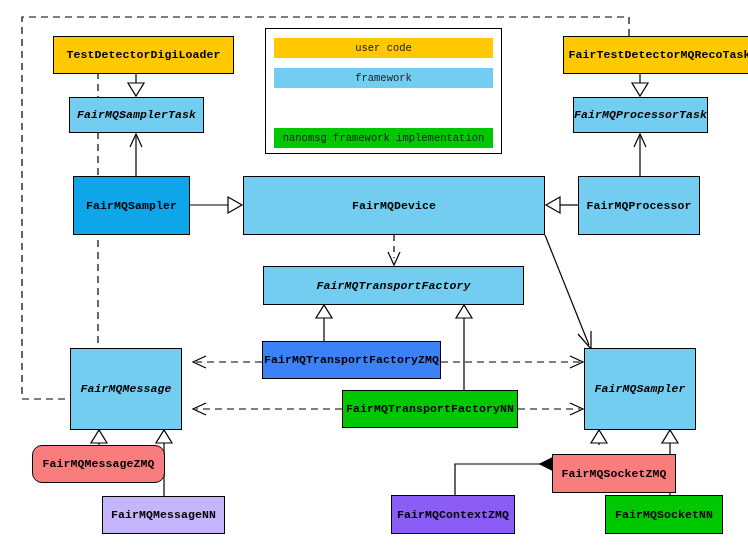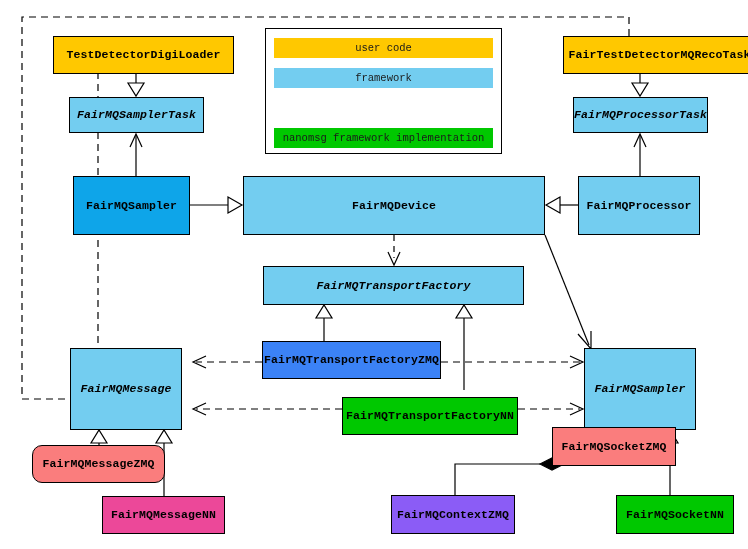--- a/index.html
+++ b/index.html
@@ -150,26 +150,26 @@
   <div id="node-layer">
       <div class="node" style="left: 53px; top: 36px; width: 181px; height: 38px; background: rgb(255, 200, 0);">TestDetectorDigiLoader</div>
       <div class="node" style="left: 533px; top: 36px; width: 193px; height: 38px; background: rgb(255, 200, 0); margin-left: 30px;">FairTestDetectorMQRecoTask</div>
       <div class="node italic" style="left: 69px; top: 97px; width: 135px; height: 36px; background: rgb(115, 205, 240);">FairMQSamplerTask</div>
       <div class="node italic" style="left: 573px; top: 97px; width: 135px; height: 36px; background: rgb(115, 205, 240);">FairMQProcessorTask</div>
       <div class="node" style="left: 73px; top: 176px; width: 117px; height: 59px; background: #0ea5e9;">FairMQSampler</div>
       <div class="node" style="left: 243px; top: 176px; width: 302px; height: 59px; background: rgb(115, 205, 240);">FairMQDevice</div>
       <div class="node" style="left: 578px; top: 176px; width: 122px; height: 59px; background: rgb(115, 205, 240);">FairMQProcessor</div>
       <div class="node italic" style="left: 263px; top: 266px; width: 261px; height: 39px; background: rgb(115, 205, 240);">FairMQTransportFactory</div>
       <div class="node" style="left: 262px; top: 341px; width: 179px; height: 38px; background: #3b82f6;">FairMQTransportFactoryZMQ</div>
-      <div class="node" style="left: 342px; top: 390px; width: 176px; height: 38px; background: rgb(0, 200, 0); margin-top: 7px;">FairMQTransportFactoryNN</div>
+      <div class="node" style="left: 342px; top: 390px; width: 176px; height: 38px; background: rgb(0, 200, 0);">FairMQTransportFactoryNN</div>
       <div class="node italic" style="left: 70px; top: 348px; width: 112px; height: 82px; background: rgb(115, 205, 240);">FairMQMessage</div>
       <div class="node italic" style="left: 584px; top: 348px; width: 112px; height: 82px; background: rgb(115, 205, 240);">FairMQSampler</div>
       <div class="node" style="left: 32px; top: 445px; width: 133px; height: 38px; background: rgb(250, 125, 125); border-radius: 10px;">FairMQMessageZMQ</div>
-      <div class="node" style="left: 102px; top: 496px; width: 123px; height: 38px; background: #ec4899; text-align: center;">FairMQMessageNN</div>
-      <div class="node" style="left: 552px; top: 427px; width: 124px; height: 39px; background: rgb(250, 125, 125); text-align: right;">FairMQSocketZMQ</div>
-      <div class="node" style="left: 605px; top: 495px; width: 118px; height: 39px; background: rgb(0, 200, 0); margin-left: 11px;">FairMQSocketNN</div>
+      <div class="node" style="left: 102px; top: 496px; width: 123px; height: 38px; background: #c4b5fd; text-align: center;">FairMQMessageNN</div>
+      <div class="node" style="left: 552px; top: 454px; width: 124px; height: 39px; background: rgb(250, 125, 125); text-align: right;">FairMQSocketZMQ</div>
+      <div class="node" style="left: 605px; top: 495px; width: 118px; height: 39px; background: rgb(0, 200, 0);">FairMQSocketNN</div>
       <div class="node" style="left: 391px; top: 495px; width: 124px; height: 39px; background: #8b5cf6;">FairMQContextZMQ</div>
     </div>
 
 <div class="legend-row" style="left: 274px; top: 38px; width: 219px; height: 20px; background: rgb(255, 200, 0);">user code</div>
     <div class="legend-row" style="left: 274px; top: 68px; width: 219px; height: 20px; background: rgb(115, 205, 240);">framework</div>
     <div class="legend-row" style="left: 274px; top: 128px; width: 219px; height: 20px; background: rgb(0, 200, 0);">nanomsg framework implementation</div>
   </div>
 
 </body></html>

